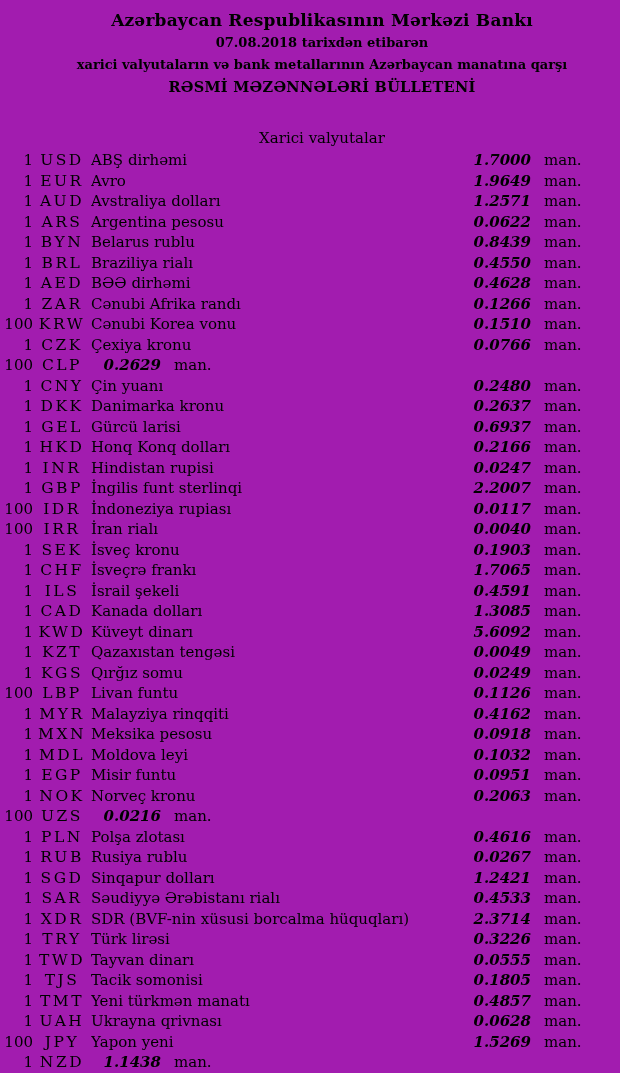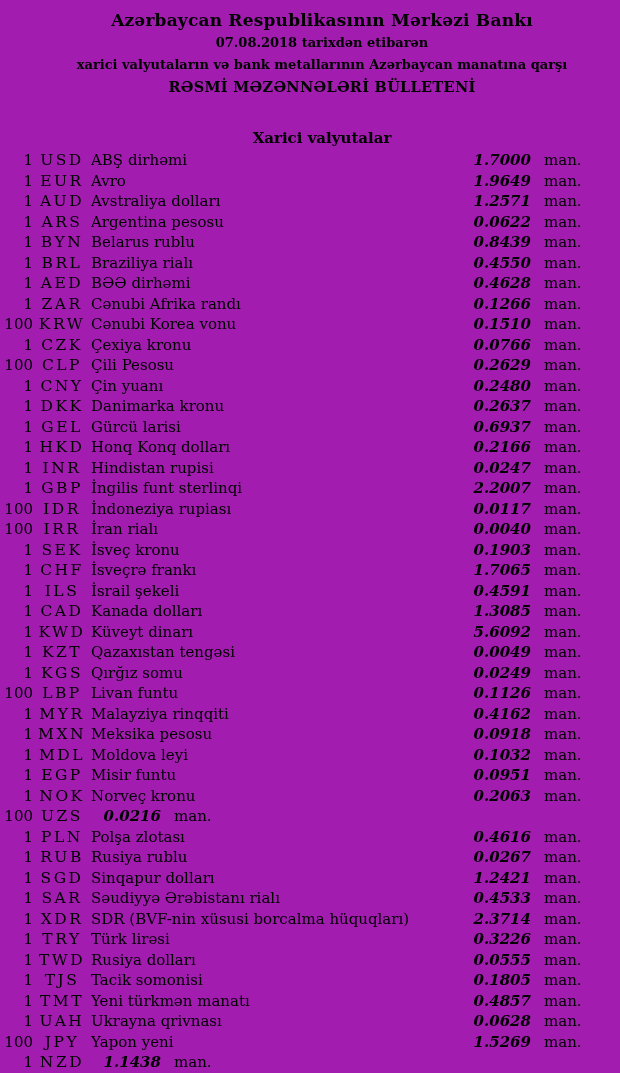--- a/index.html
+++ b/index.html
@@ -42,21 +42,21 @@
     font-size: 14.5px;
     line-height: 22px;
     letter-spacing: 0.3px;
   }
   .section-title {
     margin-top: 30px;
     margin-left: 24px;
     height: 20px;
     line-height: 20px;
     text-align: center;
-    font-weight: bold;
+    font-weight: normal;
     font-size: 15px;
   }
   .rates-table {
     margin-top: 2px;
   }
   .rate-row {
     display: flex;
     height: 20.5px;
     line-height: 20.5px;
     font-size: 15px;
@@ -185,21 +185,20 @@
     <span class="col-nominal">1</span>
     <span class="col-code">CZK</span>
     <span class="col-name">Çexiya kronu</span>
     <span class="col-rate">0.0766</span>
     <span class="col-unit">man.</span>
   </div>
 
   <div class="rate-row">
     <span class="col-nominal">100</span>
     <span class="col-code">CLP</span>
-    <span class="col-name">Çili Pesosu</span>
     <span class="col-rate">0.2629</span>
     <span class="col-unit">man.</span>
   </div>
 
   <div class="rate-row">
     <span class="col-nominal">1</span>
     <span class="col-code">CNY</span>
     <span class="col-name">Çin yuanı</span>
     <span class="col-rate">0.2480</span>
     <span class="col-unit">man.</span>
@@ -416,21 +415,21 @@
     <span class="col-nominal">1</span>
     <span class="col-code">TRY</span>
     <span class="col-name">Türk lirəsi</span>
     <span class="col-rate">0.3226</span>
     <span class="col-unit">man.</span>
   </div>
 
   <div class="rate-row">
     <span class="col-nominal">1</span>
     <span class="col-code">TWD</span>
-    <span class="col-name">Rusiya dolları</span>
+    <span class="col-name">Tayvan dinarı</span>
     <span class="col-rate">0.0555</span>
     <span class="col-unit">man.</span>
   </div>
 
   <div class="rate-row">
     <span class="col-nominal">1</span>
     <span class="col-code">TJS</span>
     <span class="col-name">Tacik somonisi</span>
     <span class="col-rate">0.1805</span>
     <span class="col-unit">man.</span>

